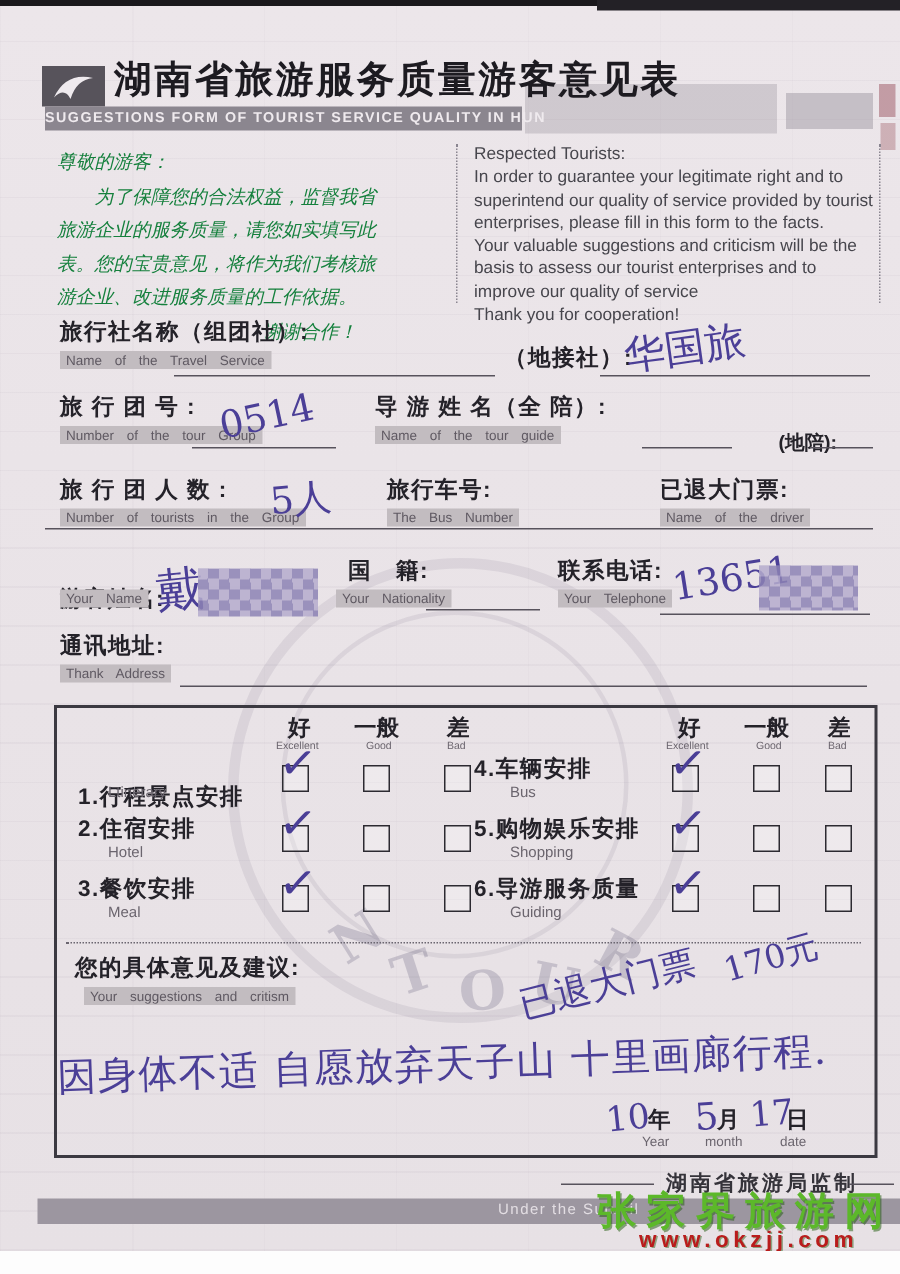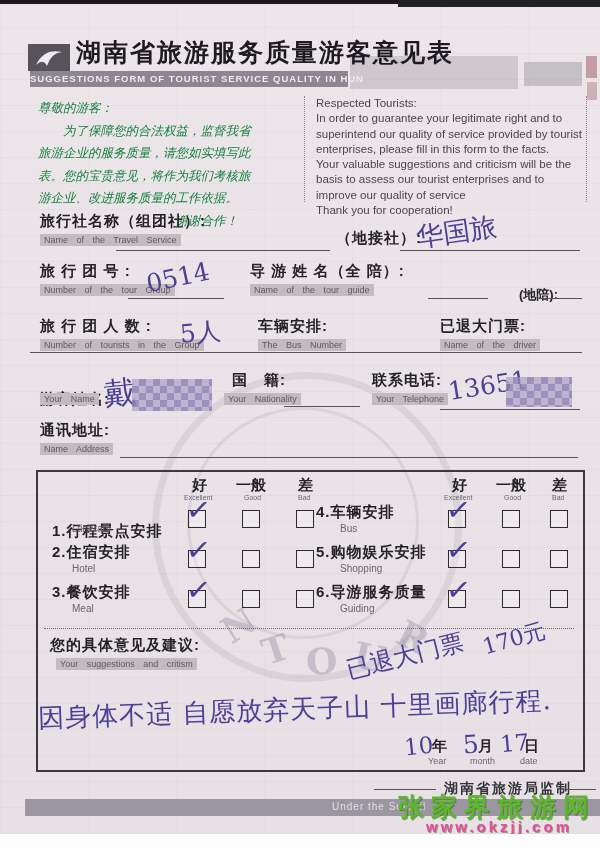--- a/index.html
+++ b/index.html
@@ -45,21 +45,21 @@
   .cbox{width:16px;height:16px;border:1.6px solid #2c2a31;background:rgba(255,255,255,0.25);}
   .check{font-size:30px;color:#4a3e96;font-weight:bold;transform:rotate(6deg);}
   .dotline{border-top:1.5px dotted #6b6670;height:0;}
 
   .footer-rule{height:0;border-top:1.2px solid #57525c;}
   .footer-zh{font-size:14px;font-weight:bold;color:#35333a;letter-spacing:2px;}
   .gray-band{left:25px;top:799px;width:575px;height:17px;background:#9c96a0;}
   .band-en{left:332px;top:801px;font-size:10px;color:#e3dee3;letter-spacing:1px;}
   .wm-site{font-size:26px;font-weight:900;color:#5cb82a;letter-spacing:7px;
       text-shadow:1px 1px 0 rgba(30,90,10,0.5);white-space:nowrap;}
-  .wm-url{font-size:15px;font-weight:900;color:#ec4899;letter-spacing:3px;
+  .wm-url{font-size:15px;font-weight:900;color:#b91c1c;letter-spacing:3px;
       text-shadow:1px 1px 0 rgba(30,90,10,0.45);white-space:nowrap;}
 
   .stamp-circle-outer{left:152px;top:372px;width:296px;height:296px;border-radius:50%;
       border:7px solid rgba(85,78,105,0.10);}
   .stamp-circle-inner{left:187px;top:407px;width:226px;height:226px;border-radius:50%;
       border:3px solid rgba(85,78,105,0.10);}
   .stamp-letter{font-size:36px;font-weight:900;color:rgba(62,56,90,0.20);
       font-family:"DejaVu Serif","Liberation Serif",serif;}
   .whitebottom{left:0;top:834px;width:600px;height:15px;background:#fdfdfd;}
 </style>
@@ -117,41 +117,41 @@
 <div class="abs uline" style="left:128px;top:298px;width:96px;"></div>
 <div class="abs zh-label" style="left:250px;top:262px;">导 游 姓 名（全 陪）:</div>
 <div class="abs en-tag" style="left:250px;top:284px;text-align:right;">Name of the tour guide</div>
 <div class="abs uline" style="left:428px;top:298px;width:60px;"></div>
 <div class="abs zh-label-sm" style="left:519px;top:286px;">(地陪):</div>
 <div class="abs uline" style="left:540px;top:298px;width:42px;"></div>
 
 <div class="abs zh-label" style="left:40px;top:317px;">旅 行 团 人 数 :</div>
 <div class="abs en-tag" style="left:40px;top:339px;">Number of tourists in the Group</div>
 <div class="abs hw" style="left:180px;top:316px;font-size:25px;transform:rotate(-5deg);">5人</div>
-<div class="abs zh-label" style="left:258px;top:317px;">车辆安排:</div>
+<div class="abs zh-label" style="left:258px;top:317px;">旅行车号:</div>
 <div class="abs en-tag" style="left:258px;top:339px;">The Bus Number</div>
 <div class="abs zh-label" style="left:440px;top:317px;">已退大门票:</div>
 <div class="abs en-tag" style="left:440px;top:339px;">Name of the driver</div>
 <div class="abs uline" style="left:30px;top:352px;width:552px;"></div>
 
 <div class="abs zh-label" style="left:40px;top:390px;text-align:right;">游客姓名:</div>
 <div class="abs en-tag" style="left:40px;top:393px;">Your Name</div>
 <div class="abs hw" style="left:104px;top:372px;font-size:32px;transform:rotate(-6deg);">戴</div>
 <div class="abs mosaic" style="left:132px;top:379px;width:80px;height:32px;"></div>
 <div class="abs zh-label" style="left:232px;top:371px;">国　籍:</div>
 <div class="abs en-tag" style="left:224px;top:393px;">Your Nationality</div>
 <div class="abs uline" style="left:284px;top:406px;width:76px;"></div>
 <div class="abs zh-label" style="left:372px;top:371px;">联系电话:</div>
 <div class="abs en-tag" style="left:372px;top:393px;">Your Telephone</div>
 <div class="abs hw" style="left:448px;top:371px;font-size:25px;transform:rotate(-9deg);">13651</div>
 <div class="abs mosaic" style="left:506px;top:377px;width:66px;height:30px;"></div>
 <div class="abs uline" style="left:440px;top:409px;width:140px;"></div>
 
 <div class="abs zh-label" style="left:40px;top:421px;">通讯地址:</div>
-<div class="abs en-tag" style="left:40px;top:443px;">Name Address</div>
+<div class="abs en-tag" style="left:40px;top:443px;">Thank Address</div>
 <div class="abs uline" style="left:120px;top:457px;width:458px;"></div>
 
 <div class="abs rate-box"></div>
 
 <div class="abs hdr-zh" style="left:192px;top:476px;">好</div>
 <div class="abs hdr-en" style="left:184px;top:494px;">Excellent</div>
 <div class="abs hdr-zh" style="left:236px;top:476px;">一般</div>
 <div class="abs hdr-en" style="left:244px;top:494px;">Good</div>
 <div class="abs hdr-zh" style="left:298px;top:476px;">差</div>
 <div class="abs hdr-en" style="left:298px;top:494px;">Bad</div>

